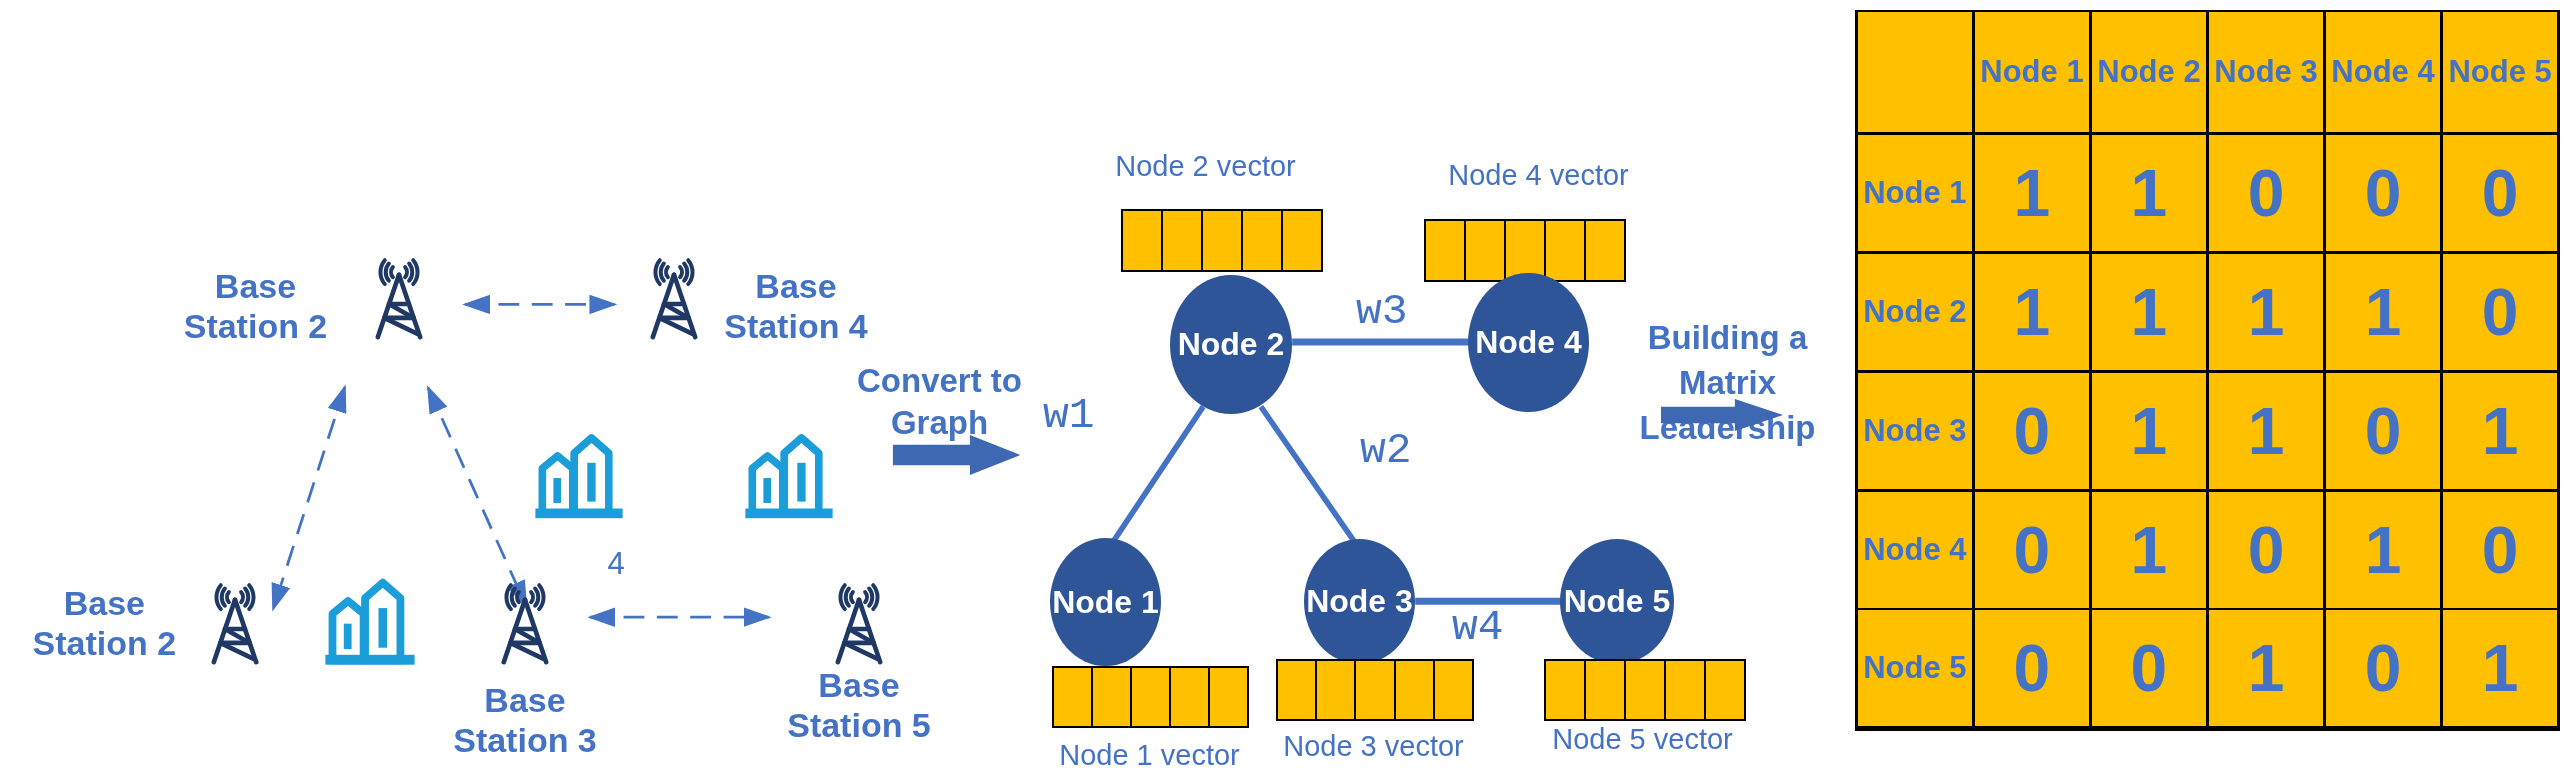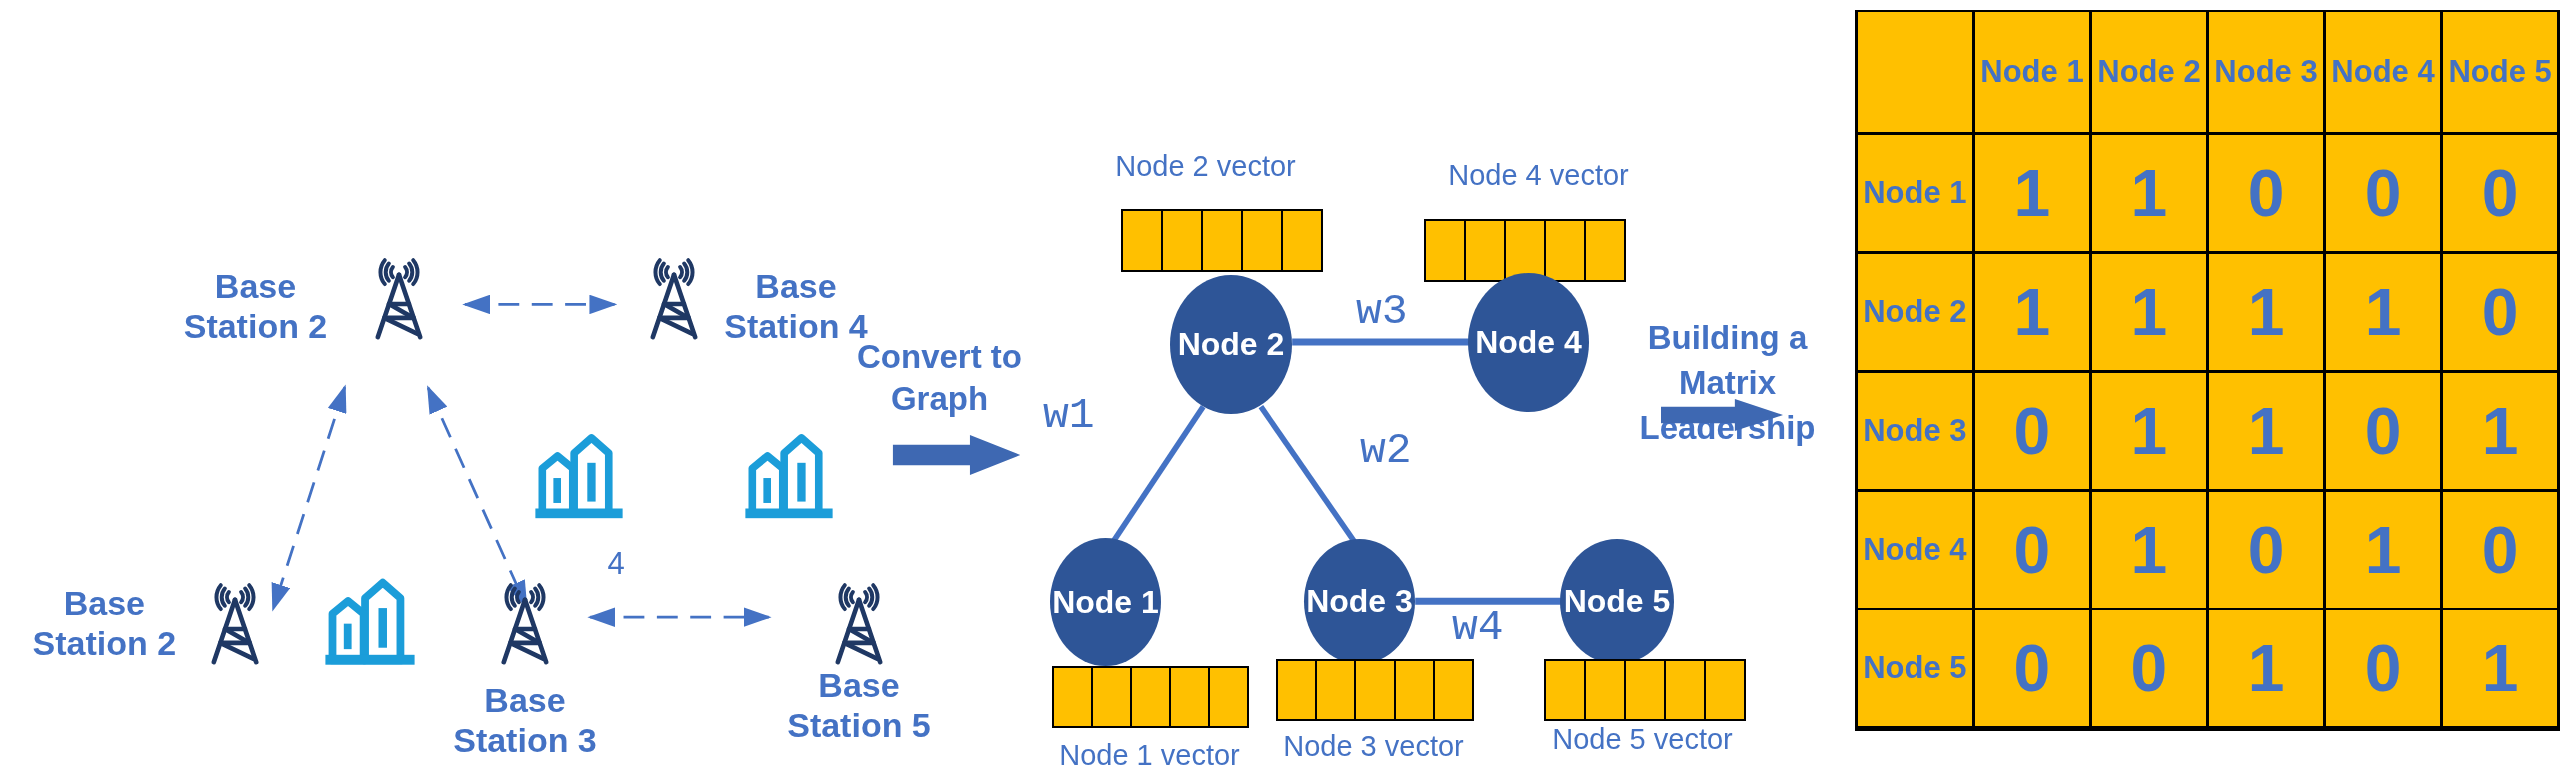--- a/index.html
+++ b/index.html
@@ -145,21 +145,21 @@
   </div>
 
   <svg class="abs icon-layer" style="left:819px;top:581px;" width="80" height="90" viewBox="0 0 115 130">
       <use href="#tower"></use>
     </svg>
   <div class="abs station-label" style="left:772px;top:665px;width:174px;">
     <div>Base</div>
     <div>Station 5</div>
   </div>
 
-  <div class="abs flow-label" style="left:835px;top:336px;width:209px;">
+  <div class="abs flow-label" style="left:835px;top:360px;width:209px;">
     <div>Convert to</div>
     <div>Graph</div>
   </div>
   <svg class="abs" style="left:892px;top:435px;" width="129" height="40" viewBox="0 0 185 58">
       <use href="#block-arrow"></use>
     </svg>
 
   <div class="abs vec-label" style="left:1101px;top:150px;width:209px;">Node 2 vector</div>
   <div class="abs vec" style="left:1121px;top:209px;width:198px;height:59px;">
     <div class="cell"></div>

